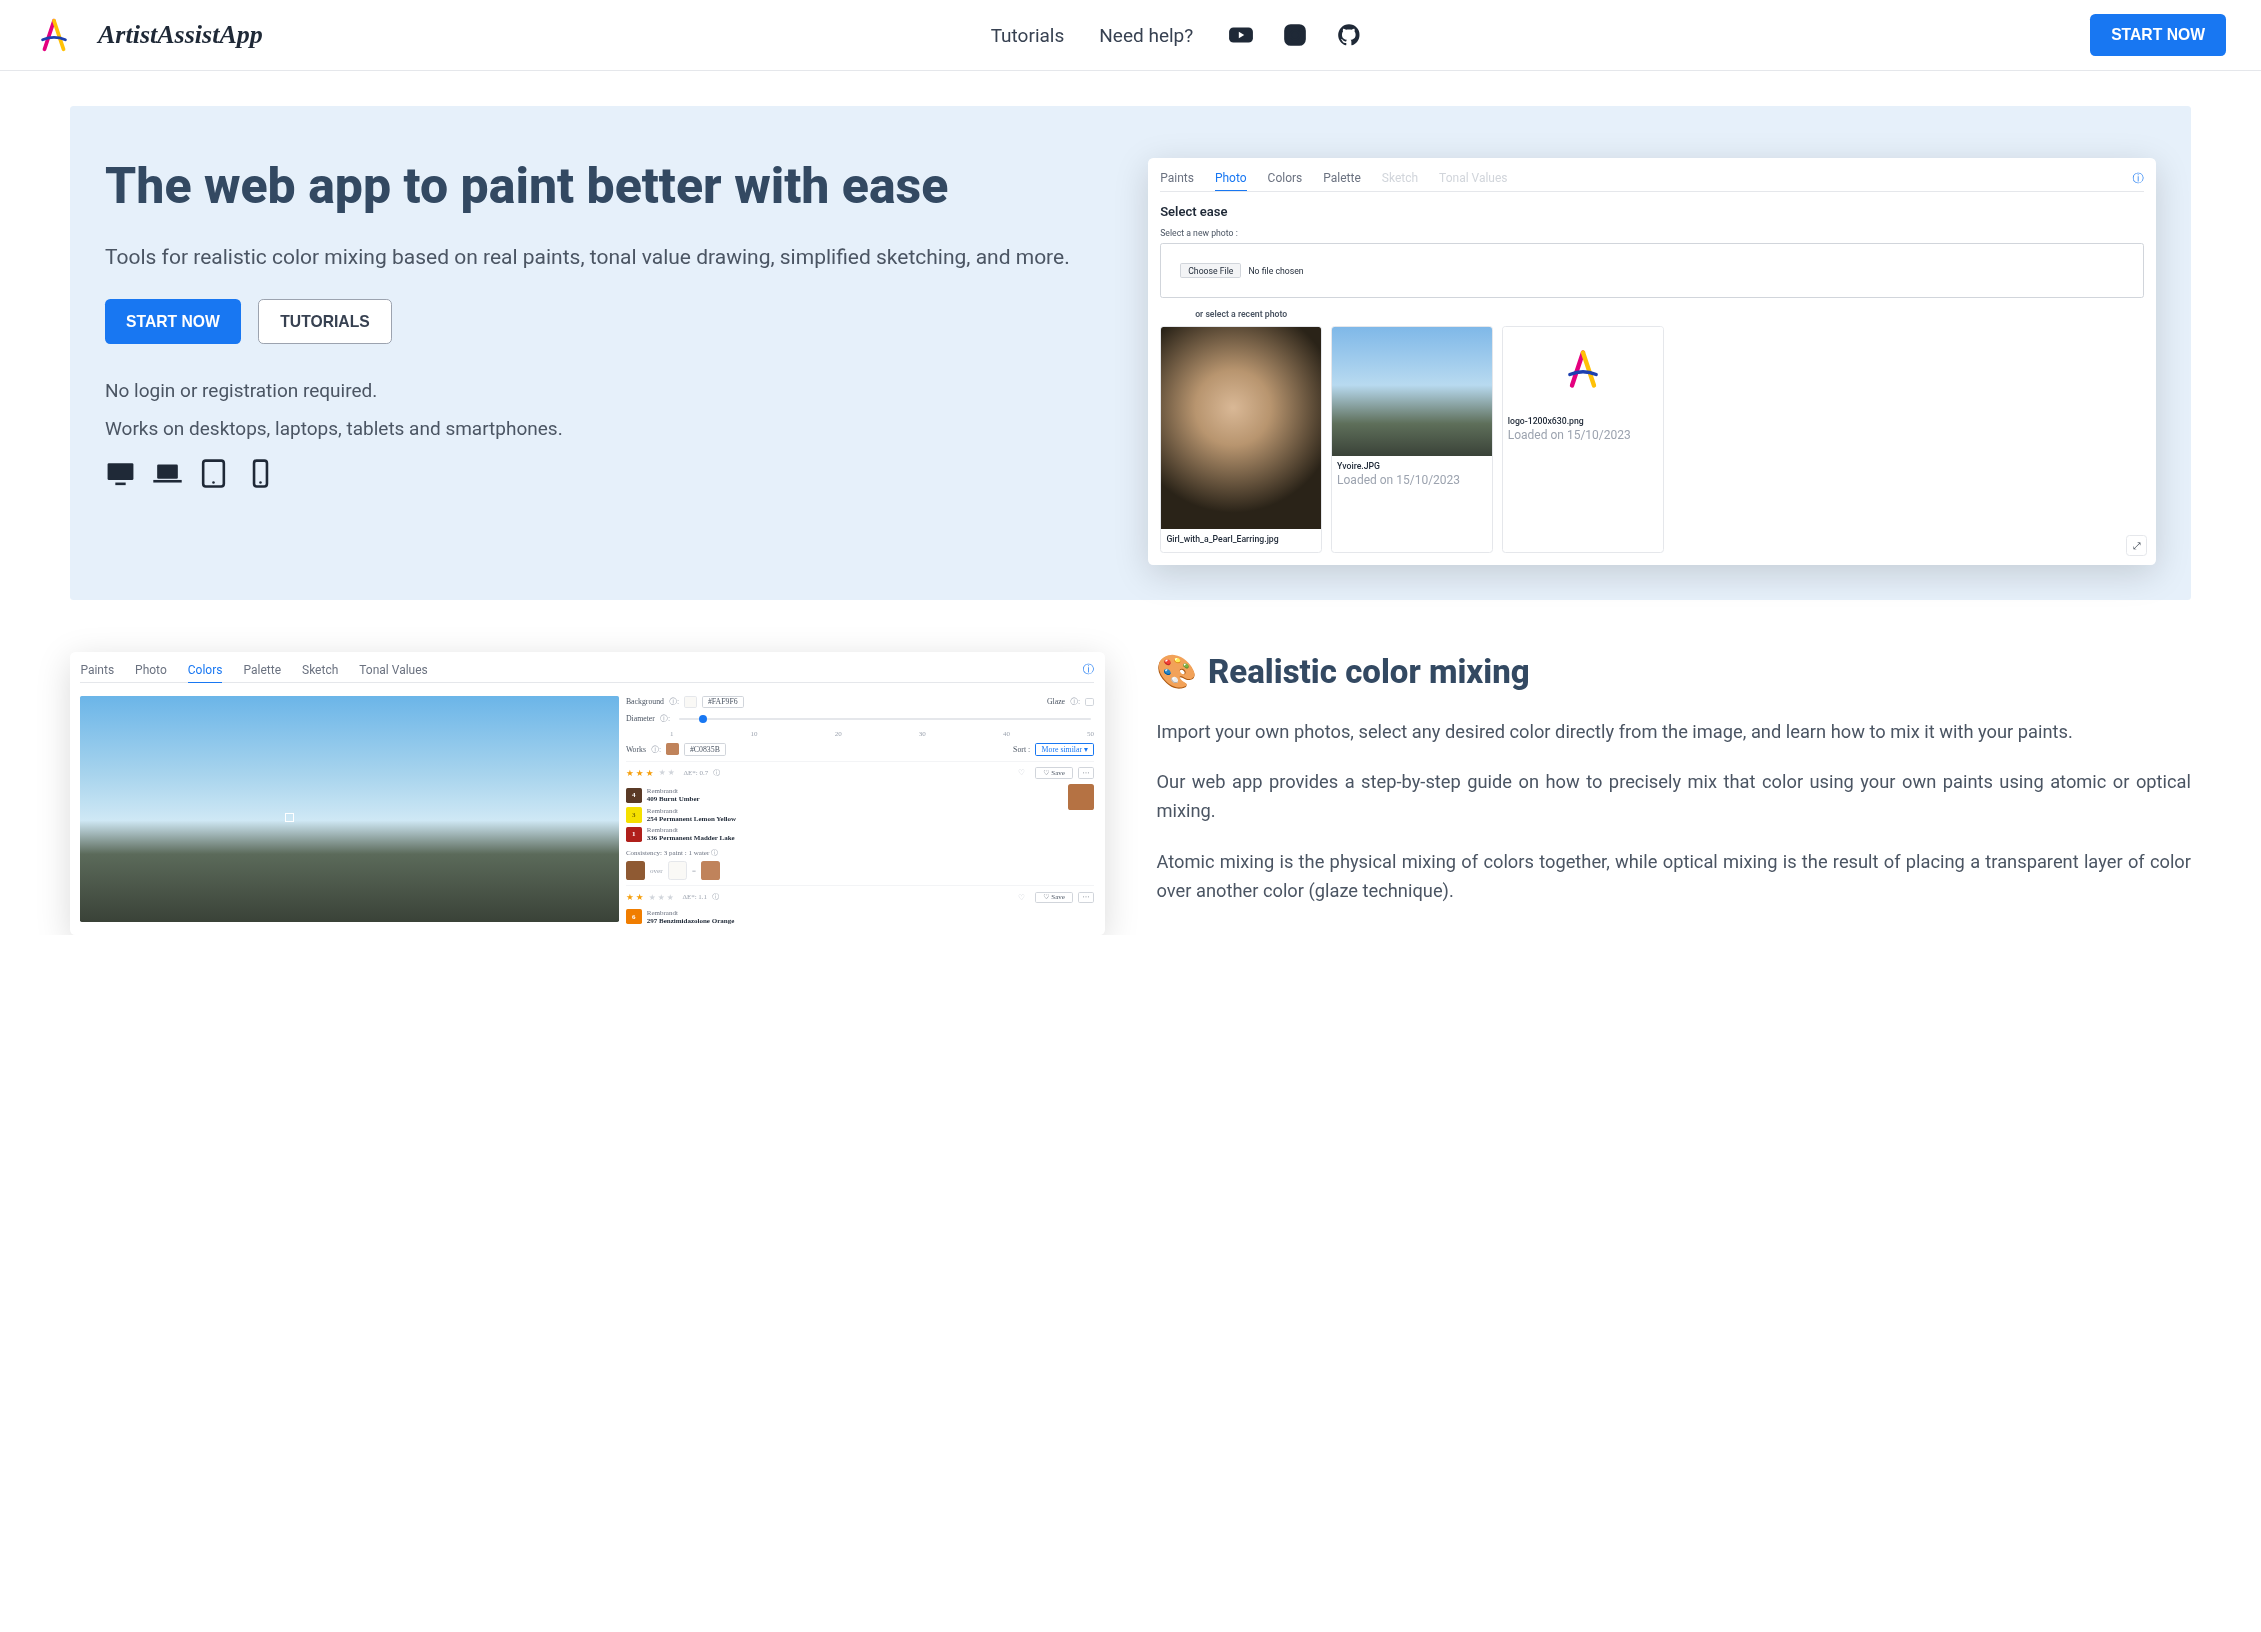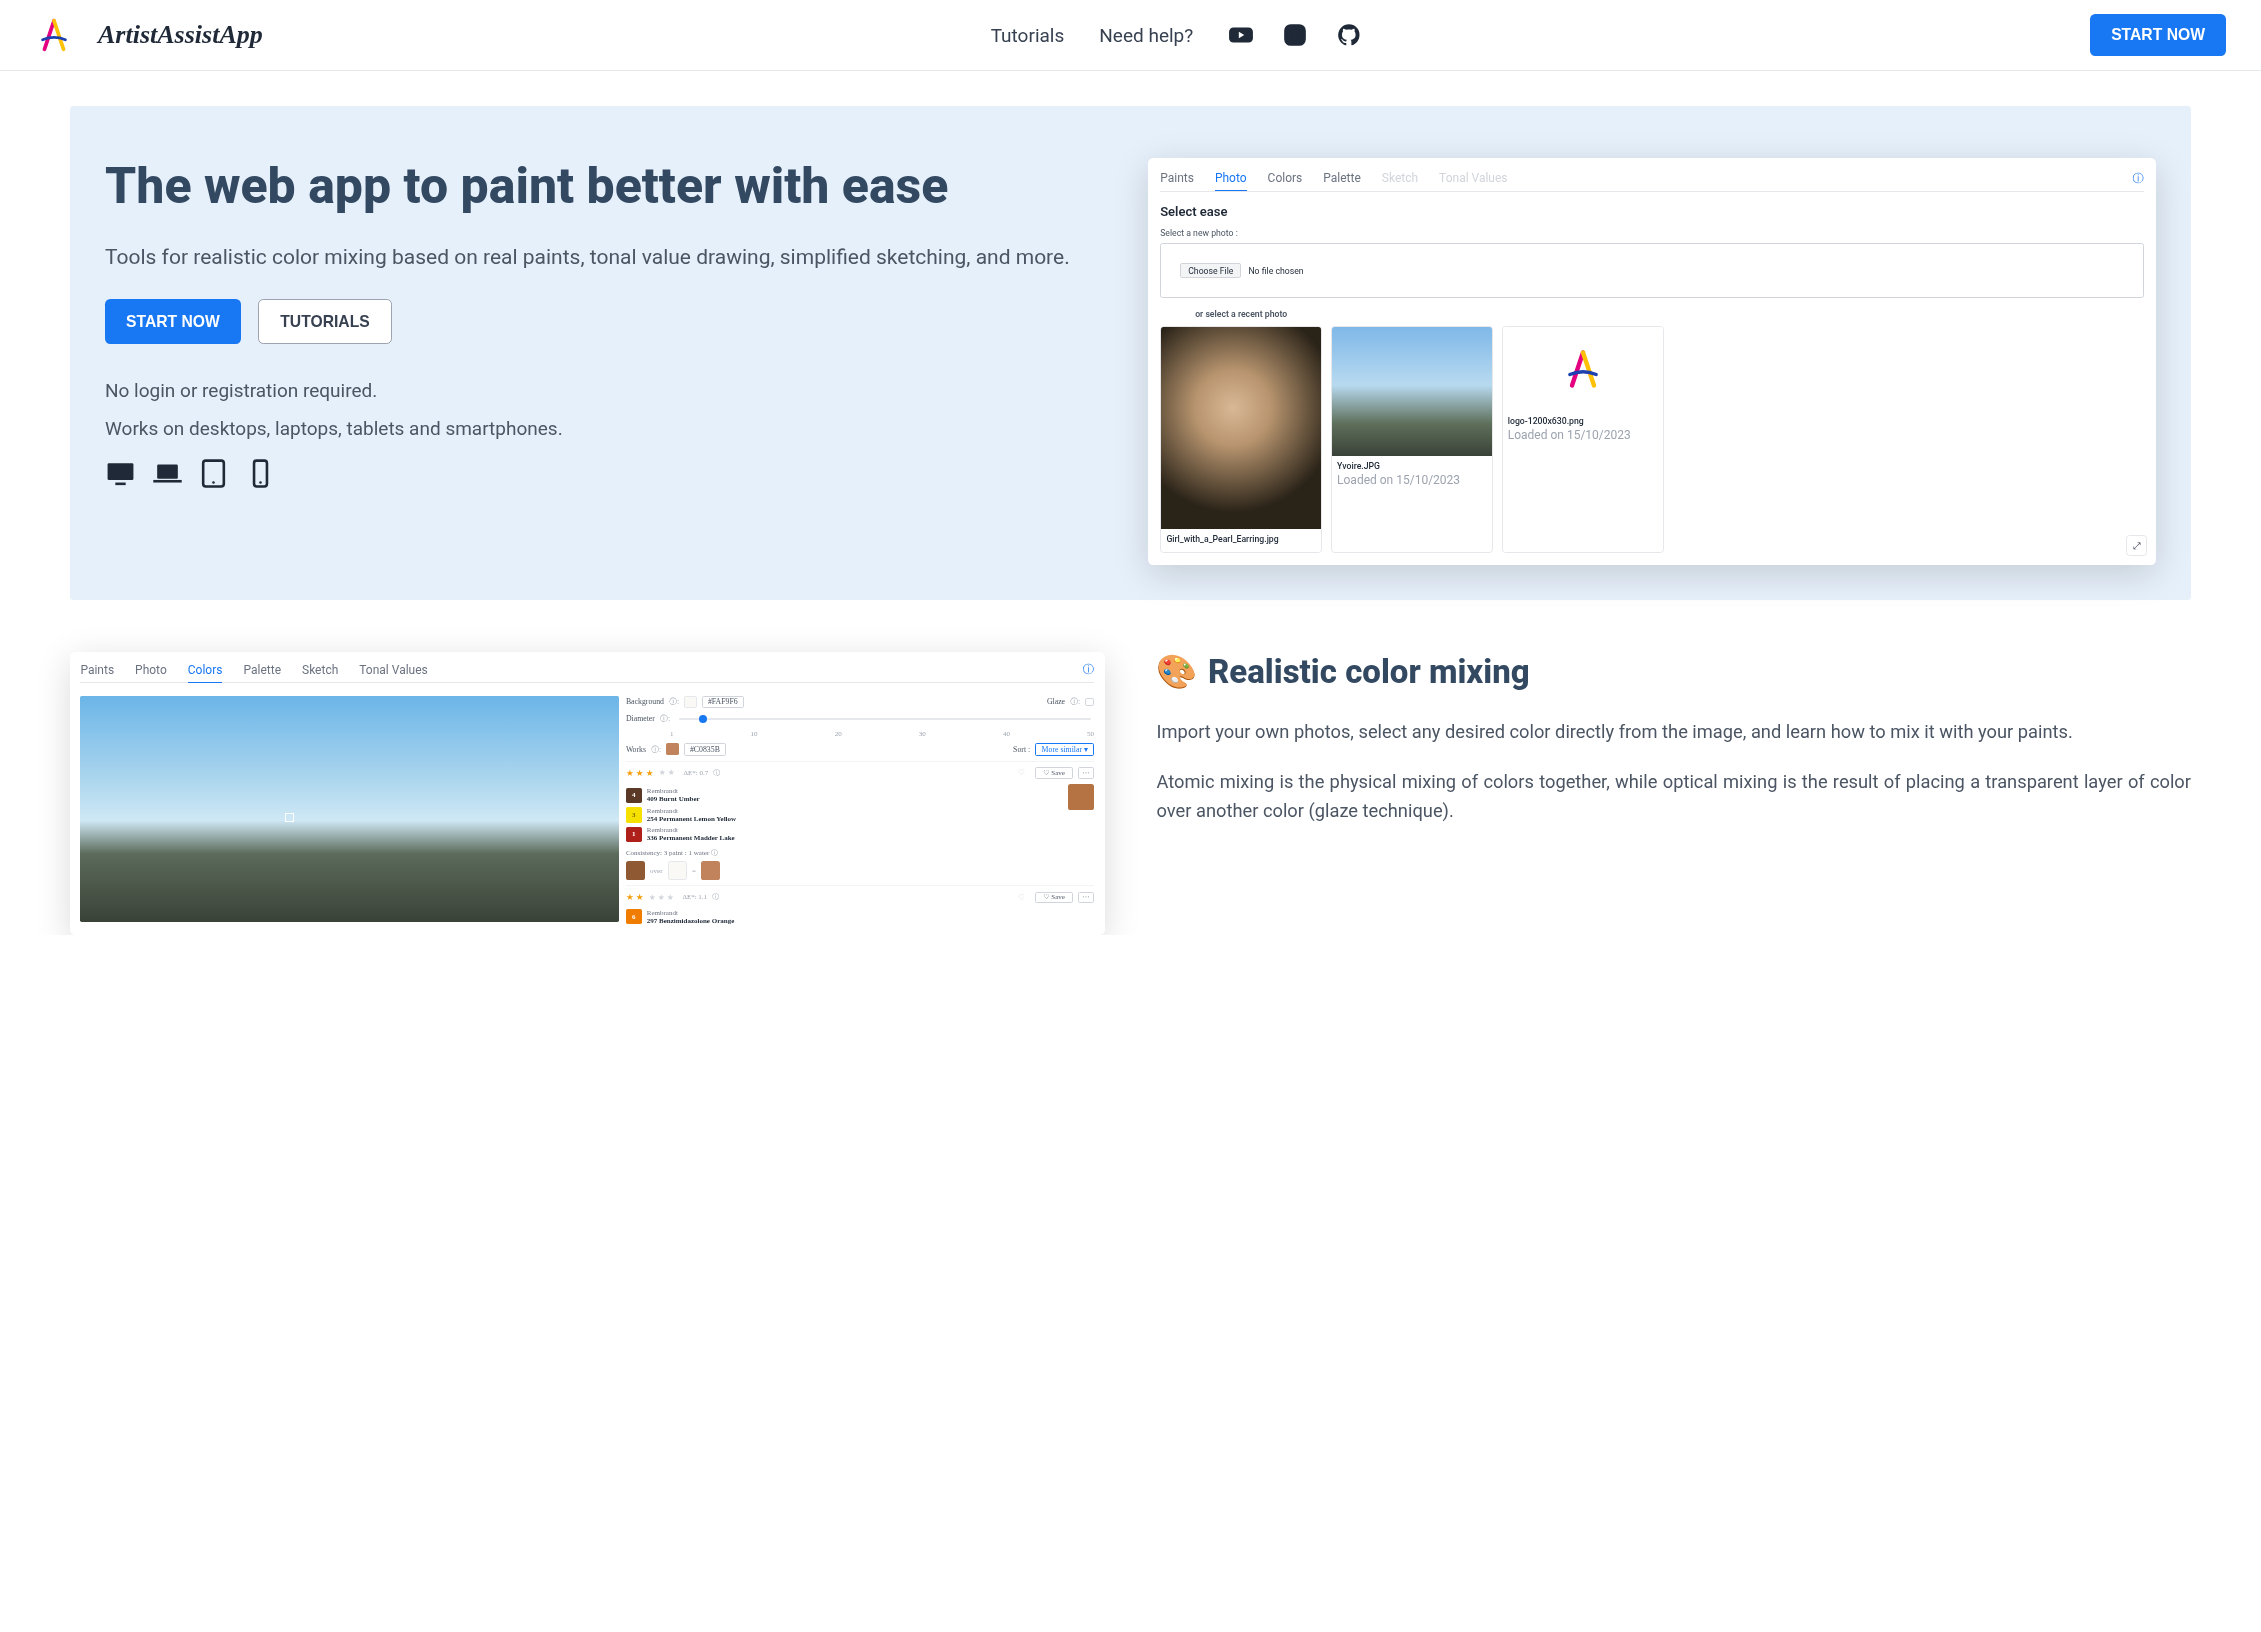--- a/index.html
+++ b/index.html
@@ -315,16 +315,17 @@
         </div>
       </div>
     </div>
   </div>
   <div class="section2-right">
     <h2 class="section-title">
       <span>🎨</span>
       <span>Realistic color mixing</span>
     </h2>
     <p class="section-p">Import your own photos, select any desired color directly from the image, and learn how to mix it with your paints.</p>
+    <p class="section-p">Our web app provides a step-by-step guide on how to precisely mix that color using your own paints using atomic or optical mixing.</p>
     <p class="section-p">Atomic mixing is the physical mixing of colors together, while optical mixing is the result of placing a transparent layer of color over another color (glaze technique).</p>
   </div>
 </div>
 
 
 </body></html>

